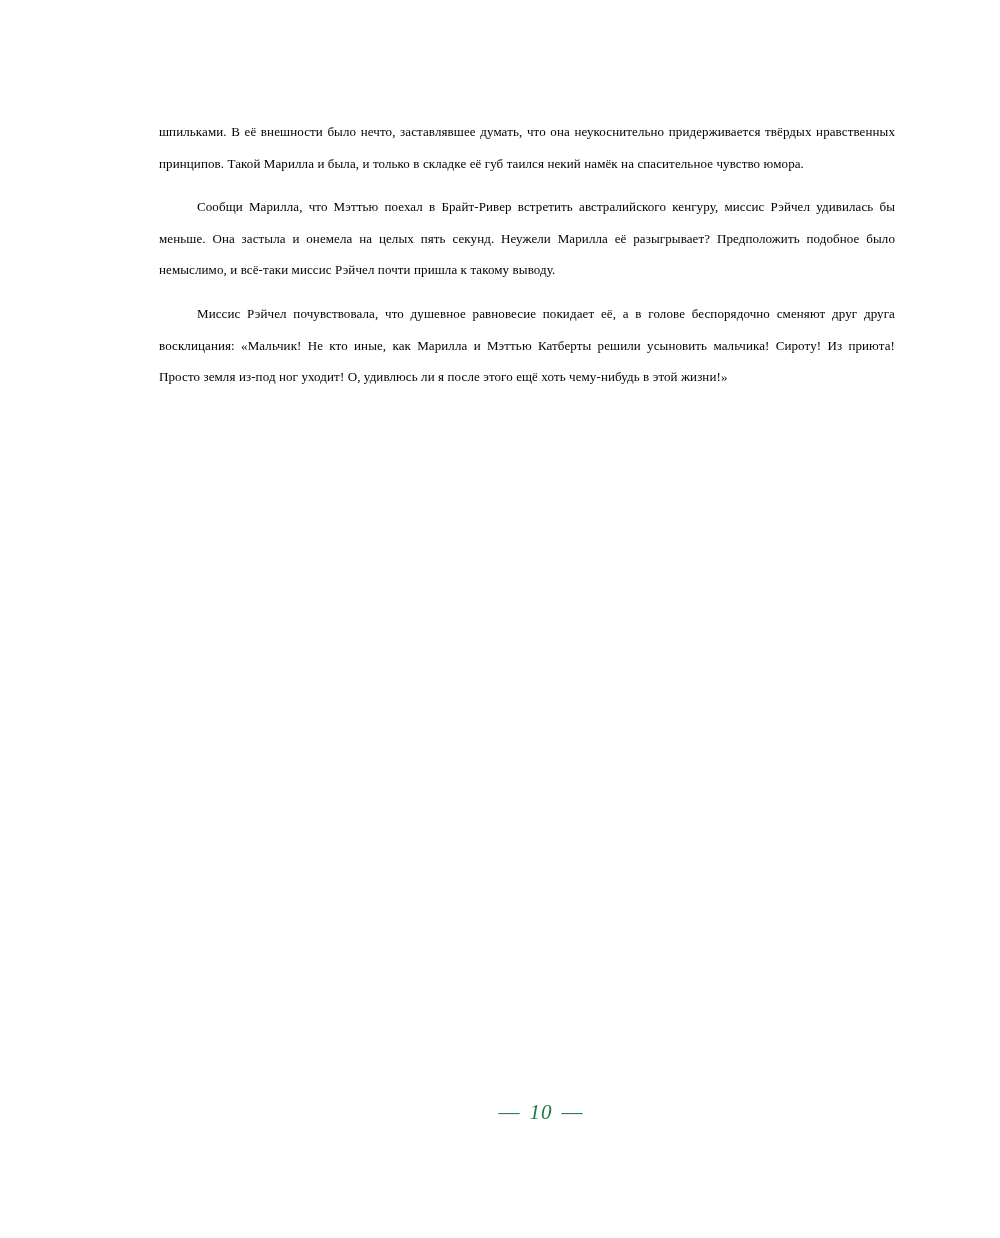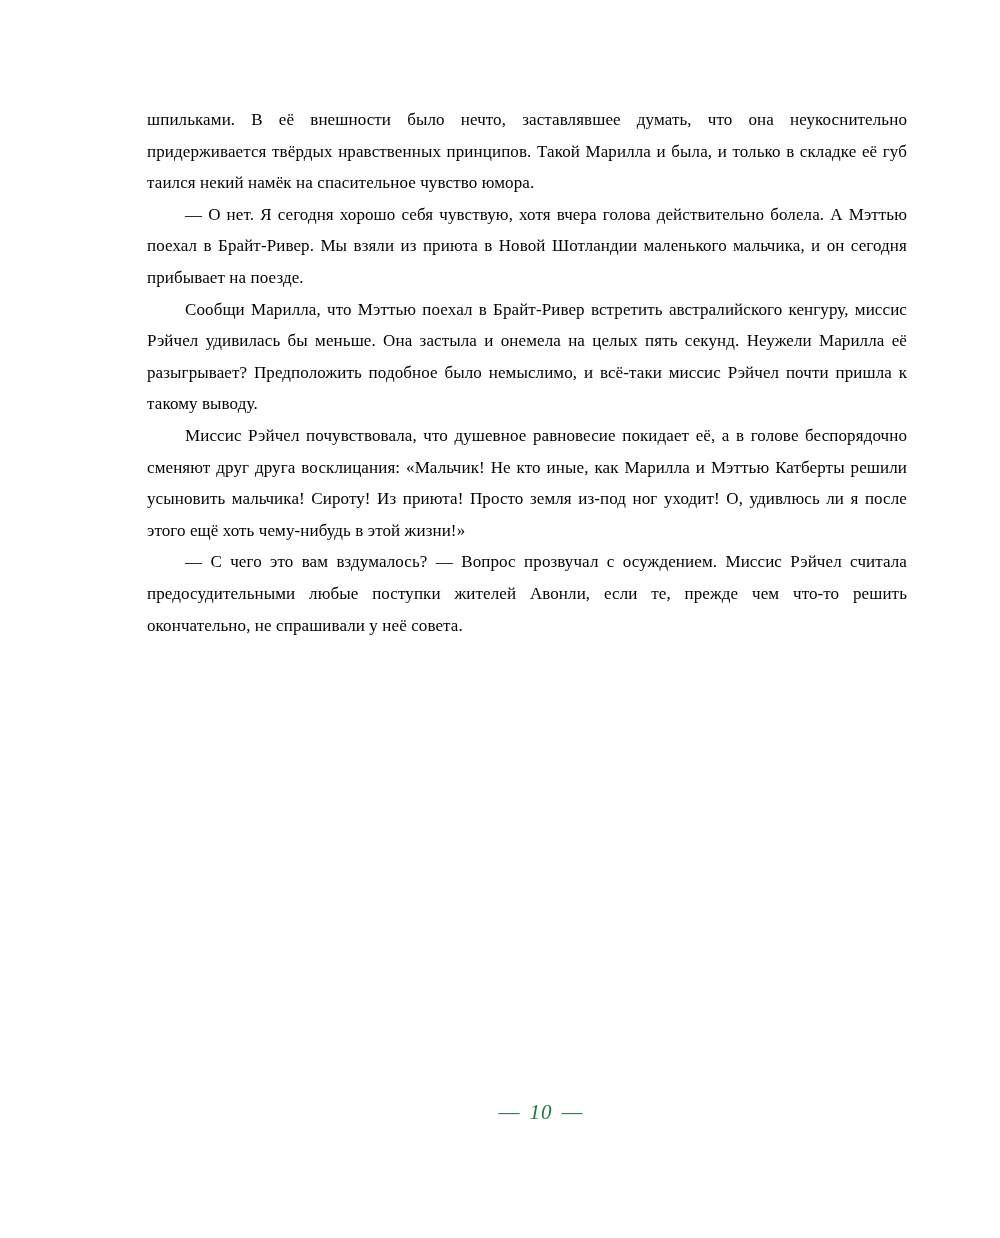--- a/index.html
+++ b/index.html
@@ -23,22 +23,22 @@
     height: 1238px;
     background: #ffffff;
   }
   .text-block {
     position: absolute;
     left: 147px;
     top: 104px;
     width: 760px;
   }
   .para {
-    margin: 0;
-    font-size: 17px;
+    margin: 12px;
+    font-size: 13px;
     line-height: 31.6px;
     text-align: justify;
     text-justify: inter-word;
     hyphens: manual;
     letter-spacing: 0.1px;
   }
   .para.indent {
     text-indent: 38px;
   }
   .para.noindent {
@@ -67,23 +67,21 @@
     font-style: normal;
   }
 </style>
 </head>
 <body>
 
 <div class="page">
 
   <div class="text-block">
     <p class="para noindent">шпильками. В её внешности было нечто, заставлявшее думать, что она неукоснительно придерживается твёрдых нравственных принципов. Такой Марилла и была, и только в складке её губ таился некий намёк на спасительное чувство юмора.</p>
-    <p class="para indent">— О нет. Я сегодня хорошо себя чувствую, хотя вчера голова действительно болела. А Мэттью поехал в Брайт-Ривер. Мы взяли из приюта в Новой Шотландии маленького мальчика, и он сегодня прибывает на поезде.</p>
     <p class="para indent">Сообщи Марилла, что Мэттью поехал в Брайт-Ривер встретить австралийского кенгуру, миссис Рэйчел удивилась бы меньше. Она застыла и онемела на целых пять секунд. Неужели Марилла её разыгрывает? Предположить подобное было немыслимо, и всё-таки миссис Рэйчел почти пришла к такому выводу.</p>
     <p class="para indent">Миссис Рэйчел почувствовала, что душевное равновесие покидает её, а в голове беспорядочно сменяют друг друга восклицания: «Мальчик! Не кто иные, как Марилла и Мэттью Катберты решили усыновить мальчика! Сироту! Из приюта! Просто земля из-под ног уходит! О, удивлюсь ли я после этого ещё хоть чему-нибудь в этой жизни!»</p>
-    <p class="para indent">— С чего это вам вздумалось? — Вопрос прозвучал с осуждением. Миссис Рэйчел считала предосудительными любые поступки жителей Авонли, если те, прежде чем что-то решить окончательно, не спрашивали у неё совета.</p>
   </div>
 
   <div class="footer">
     <span class="folio"><span class="dash">—</span><span>10</span><span class="dash">—</span></span>
   </div>
 
 </div>
 
 </body></html>

